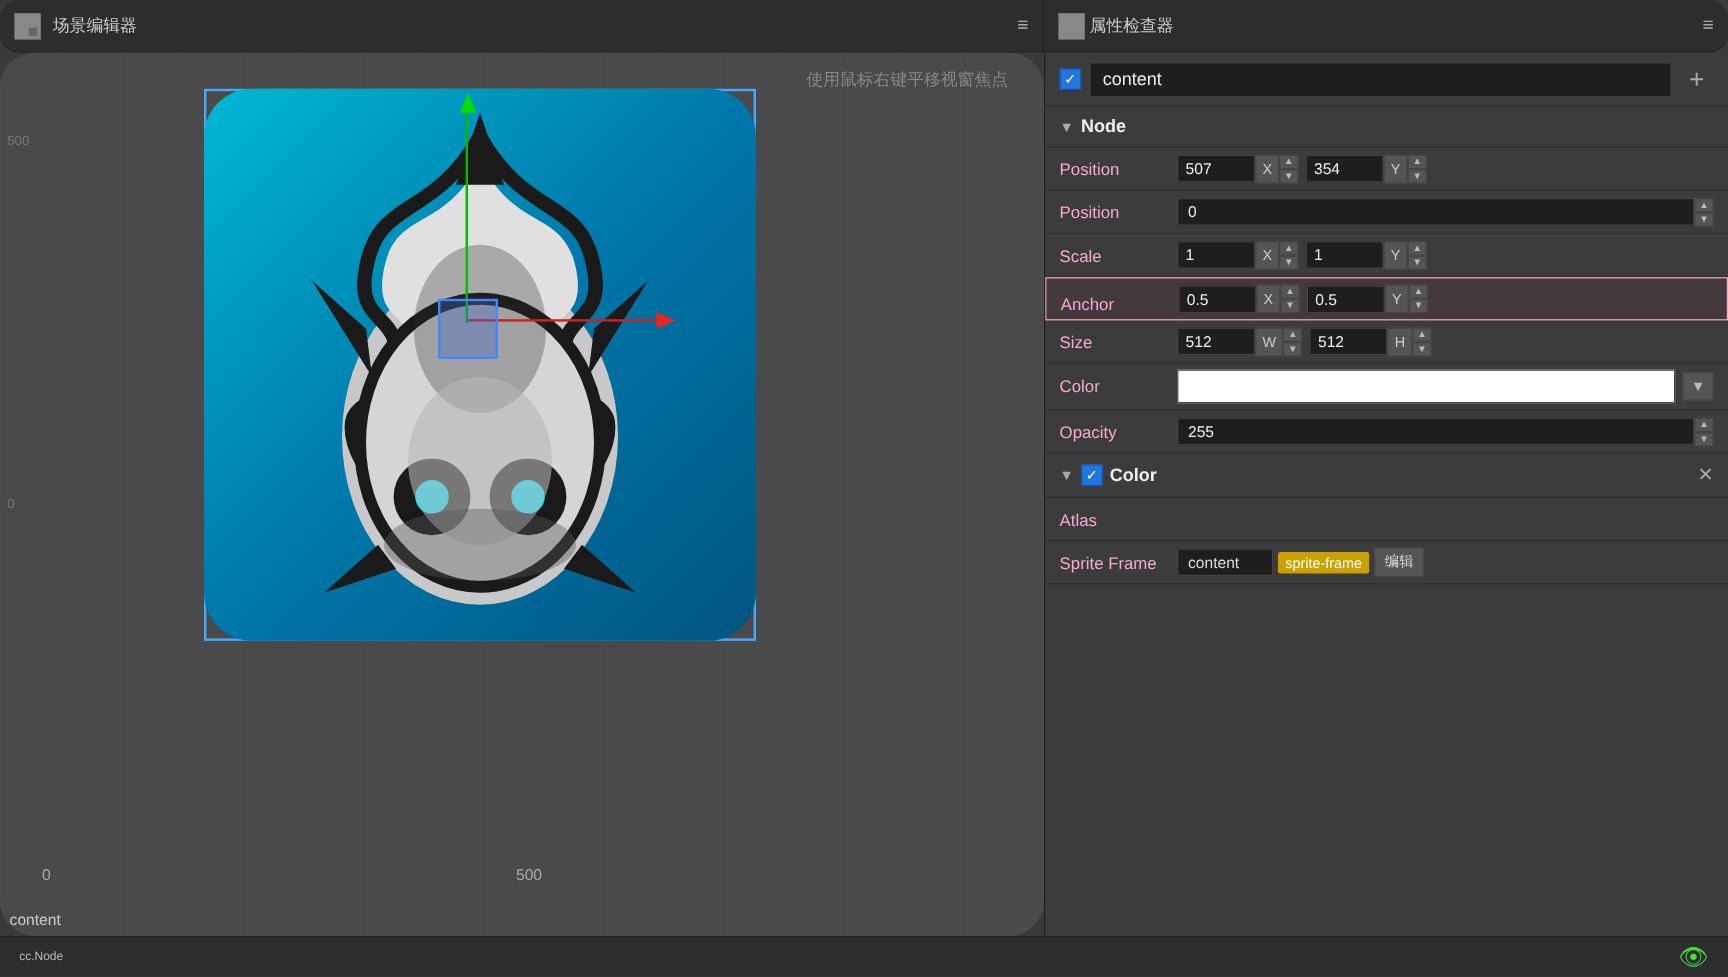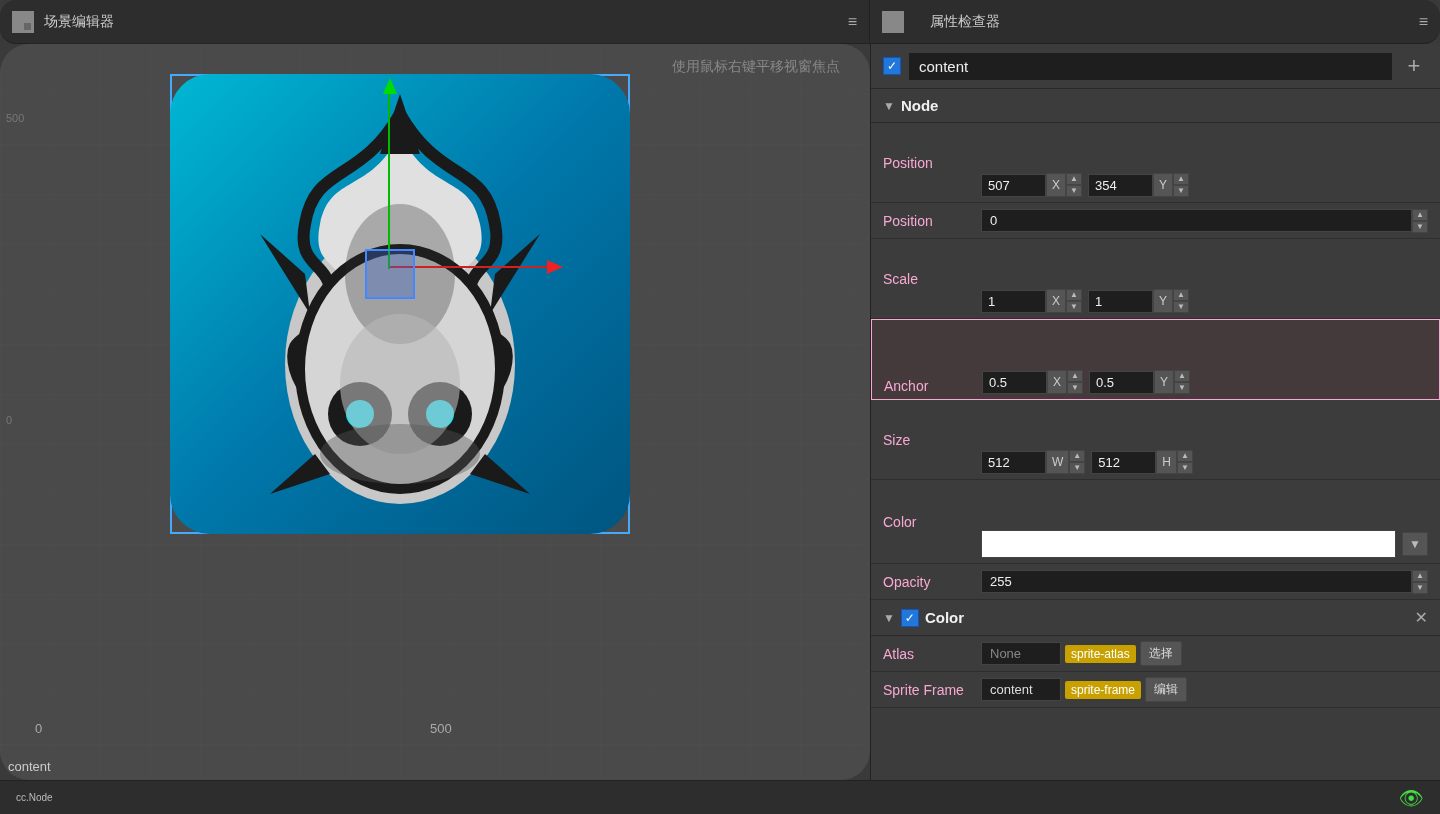--- a/index.html
+++ b/index.html
@@ -4,21 +4,21 @@
   <style>
     * { box-sizing: border-box; margin: 0; padding: 0; }
     body { width: 1440px; height: 814px; overflow: hidden; font-family: 'Arial', sans-serif; background: #3a3a3a; display: flex; flex-direction: column; }
 
     
     .top-bar { display: flex; height: 44px; background: #2d2d2d; border-bottom: 1px solid #222; border-radius: 16px; }
     .scene-editor-panel { flex: 1; display: flex; align-items: center; padding: 0 12px; gap: 10px; border-right: 1px solid #222; }
     .scene-editor-panel .panel-icon { width: 22px; height: 22px; background: #888; display: flex; align-items: center; justify-content: center; }
     .panel-title { color: #ccc; font-size: 14px; }
     .panel-menu-icon { margin-left: auto; color: #aaa; font-size: 16px; cursor: pointer; }
-    .properties-panel-header { width: 570px; display: flex; align-items: center; padding: 0 12px; gap: 26px; }
+    .properties-panel-header { width: 570px; display: flex; align-items: center; padding: 0 12px; gap: 4px; }
     .properties-icon { width: 22px; height: 22px; background: #888; }
     .properties-title { color: #ccc; font-size: 14px; }
     .properties-menu { margin-left: auto; color: #aaa; font-size: 16px; }
 
     
     .main-content { display: flex; flex: 1; }
 
     
     .scene-viewport { flex: 1; background: #4a4a4a; position: relative; overflow: hidden; border-radius: 29px; }
     .grid-bg {
@@ -142,21 +142,21 @@
       border-bottom: 1px solid #2e2e2e;
       min-height: 36px;
       gap: 8px;
     }
     .prop-label {
       color: #f9a8d4;
       font-size: 14px;
       width: 90px;
       flex-shrink: 0;
     }
-    .prop-fields { display: flex; align-items: center; gap: 6px; flex: 1; margin-top: 45px; }
+    .prop-fields { display: flex; align-items: center; gap: 6px; flex: 1; }
     .num-input-group { display: flex; align-items: center; }
     .num-input {
       background: #1e1e1e;
       border: 1px solid #444;
       color: #eee;
       font-size: 13px;
       padding: 3px 6px;
       width: 65px;
       outline: none;
       text-align: left;
@@ -510,25 +510,20 @@
 
     <div class="sprite-section-header">
       <span class="section-arrow">▼</span>
       <div class="sprite-checkbox"></div>
       <span class="section-title">Color</span>
       <span class="section-close">✕</span>
     </div>
 
     <div class="prop-row">
       <span class="prop-label">Atlas</span>
-      <div class="atlas-value-group">
-        <input class="atlas-none" type="text" value="None" readonly="" style="">
-        <span class="badge-yellow">sprite-atlas</span>
-        <button class="select-btn">选择</button>
-      </div>
     </div>
 
     <div class="prop-row">
       <span class="prop-label">Sprite Frame</span>
       <div class="atlas-value-group">
         <input class="atlas-none" type="text" value="content" style="color: rgb(221, 221, 221);">
         <span class="badge-yellow">sprite-frame</span>
         <button class="select-btn">编辑</button>
       </div>
     </div>

